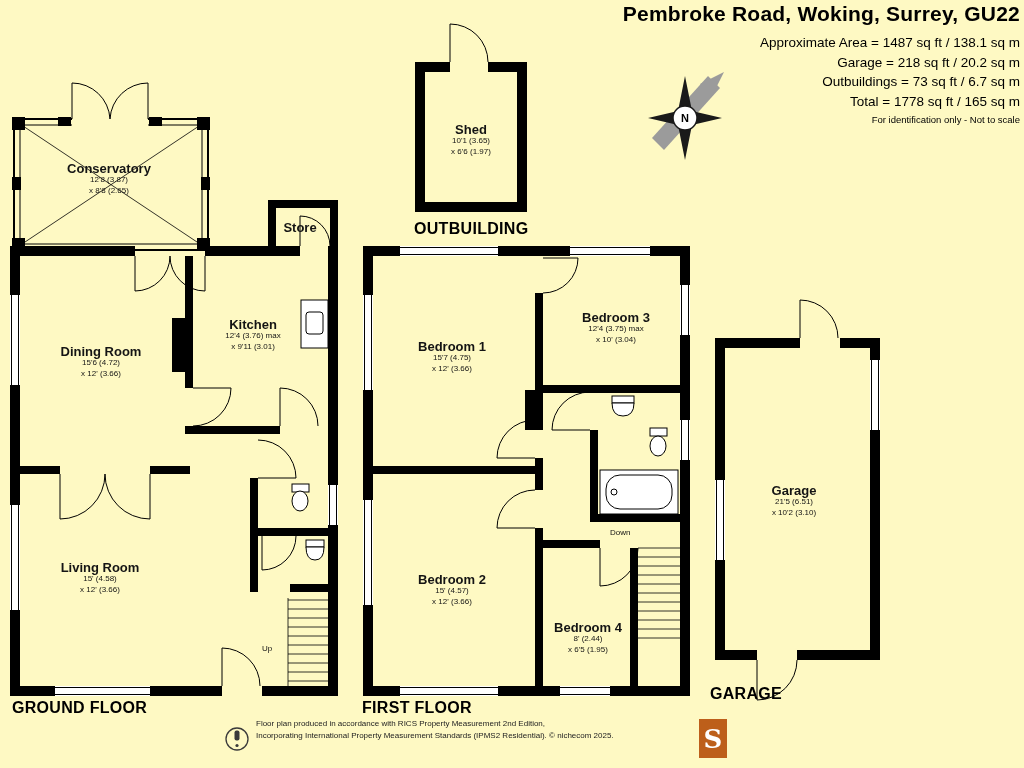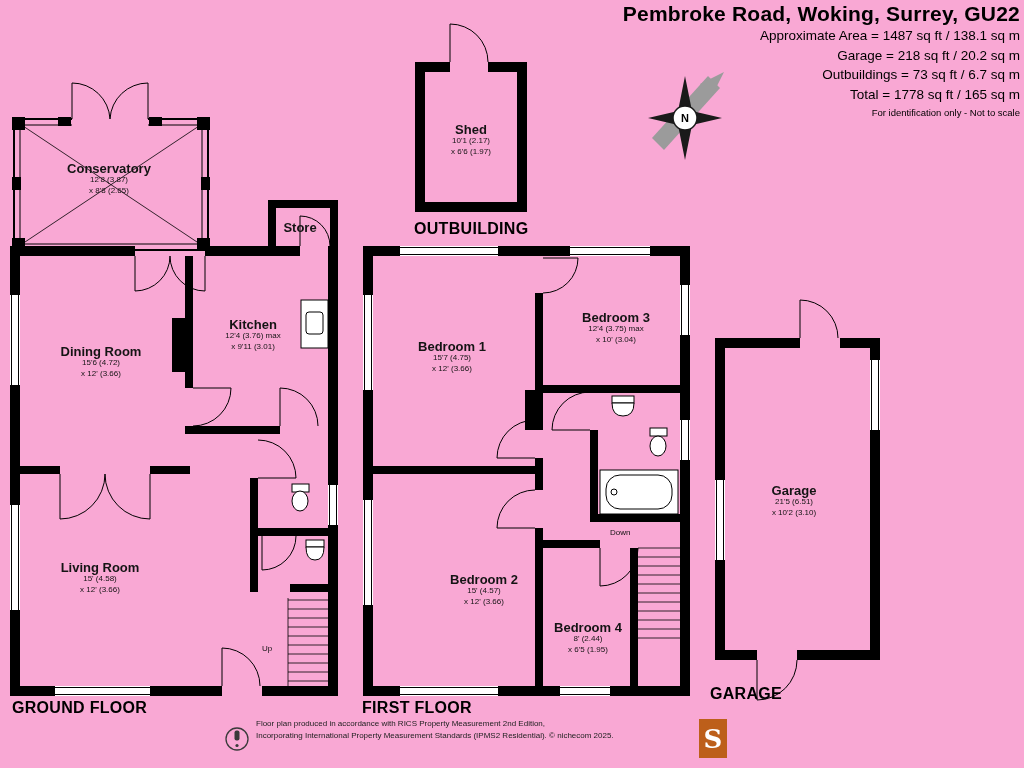--- a/index.html
+++ b/index.html
@@ -1,31 +1,31 @@
 <!DOCTYPE html>
 <html><head>
 <meta charset="utf-8">
 <style>
   * { margin:0; padding:0; box-sizing:border-box; }
   html,body { background:#fff; }
   body { font-family:"Liberation Sans", sans-serif; color:#111; }
-  .canvas { position:relative; width:1024px; height:768px; background:#f9a8d4; overflow:hidden; }
+  .canvas { position:relative; width:1024px; height:768px; background:#fef9c3; overflow:hidden; }
   .plan-svg { position:absolute; left:0; top:0; }
 
   .lbl { position:absolute; text-align:center; transform:translateX(-50%); line-height:11px; white-space:nowrap; color:#141414; }
   .lbl .rn { font-weight:bold; font-size:13px; }
   .lbl .rd { font-size:8px; }
 
   .floor-caption { position:absolute; font-weight:bold; font-size:16px; letter-spacing:0.3px; color:#000; white-space:nowrap; }
   .small-lbl { position:absolute; font-size:8px; color:#111; white-space:nowrap; }
 
   .header { position:absolute; top:2px; right:4px; text-align:right; color:#000; }
   .header .title { font-size:21px; font-weight:bold; letter-spacing:0.2px; }
   .header .area { font-size:13.5px; line-height:19.5px; }
-  .header .area-block { }
+  .header .area-block { margin-top:7px; }
   .header .disclaimer { font-size:9.5px; margin-top:3px; }
 
   .footer-text { position:absolute; left:256px; top:718px; font-size:8px; line-height:12px; color:#222; }
   .brand { position:absolute; left:699px; top:719px; width:28px; height:39px; background:#bd5f1a; color:#fff;
            display:flex; align-items:center; justify-content:center;
            font-family:"DejaVu Serif", serif; font-weight:bold; font-size:26px; }
   .compass-n { position:absolute; left:685px; top:118px; transform:translate(-50%,-50%);
                font-size:11px; font-weight:bold; color:#000; }
 </style>
 </head>
@@ -329,34 +329,34 @@
   <div class="lbl" style="left:300px; top:222px;">
     <div class="rn">Store</div>
   </div>
   <div class="lbl" style="left:100px; top:562px;">
     <div class="rn">Living Room</div>
     <div class="rd">15' (4.58)</div>
     <div class="rd">x 12' (3.66)</div>
   </div>
   <div class="lbl" style="left:471px; top:124px;">
     <div class="rn">Shed</div>
-    <div class="rd">10'1 (2.17)</div>
+    <div class="rd">10'1 (3.65)</div>
     <div class="rd">x 6'6 (1.97)</div>
   </div>
   <div class="lbl" style="left:452px; top:341px;">
     <div class="rn">Bedroom 1</div>
     <div class="rd">15'7 (4.75)</div>
     <div class="rd">x 12' (3.66)</div>
   </div>
   <div class="lbl" style="left:616px; top:312px;">
     <div class="rn">Bedroom 3</div>
     <div class="rd">12'4 (3.75) max</div>
     <div class="rd">x 10' (3.04)</div>
   </div>
-  <div class="lbl" style="left:452px; top:574px;margin-left:32px;">
+  <div class="lbl" style="left:452px; top:574px;">
     <div class="rn">Bedroom 2</div>
     <div class="rd">15' (4.57)</div>
     <div class="rd">x 12' (3.66)</div>
   </div>
   <div class="lbl" style="left:588px; top:604px;margin-top:18px;">
     <div class="rn">Bedroom 4</div>
     <div class="rd">8' (2.44)</div>
     <div class="rd">x 6'5 (1.95)</div>
   </div>
   <div class="lbl" style="left:794px; top:485px;">

